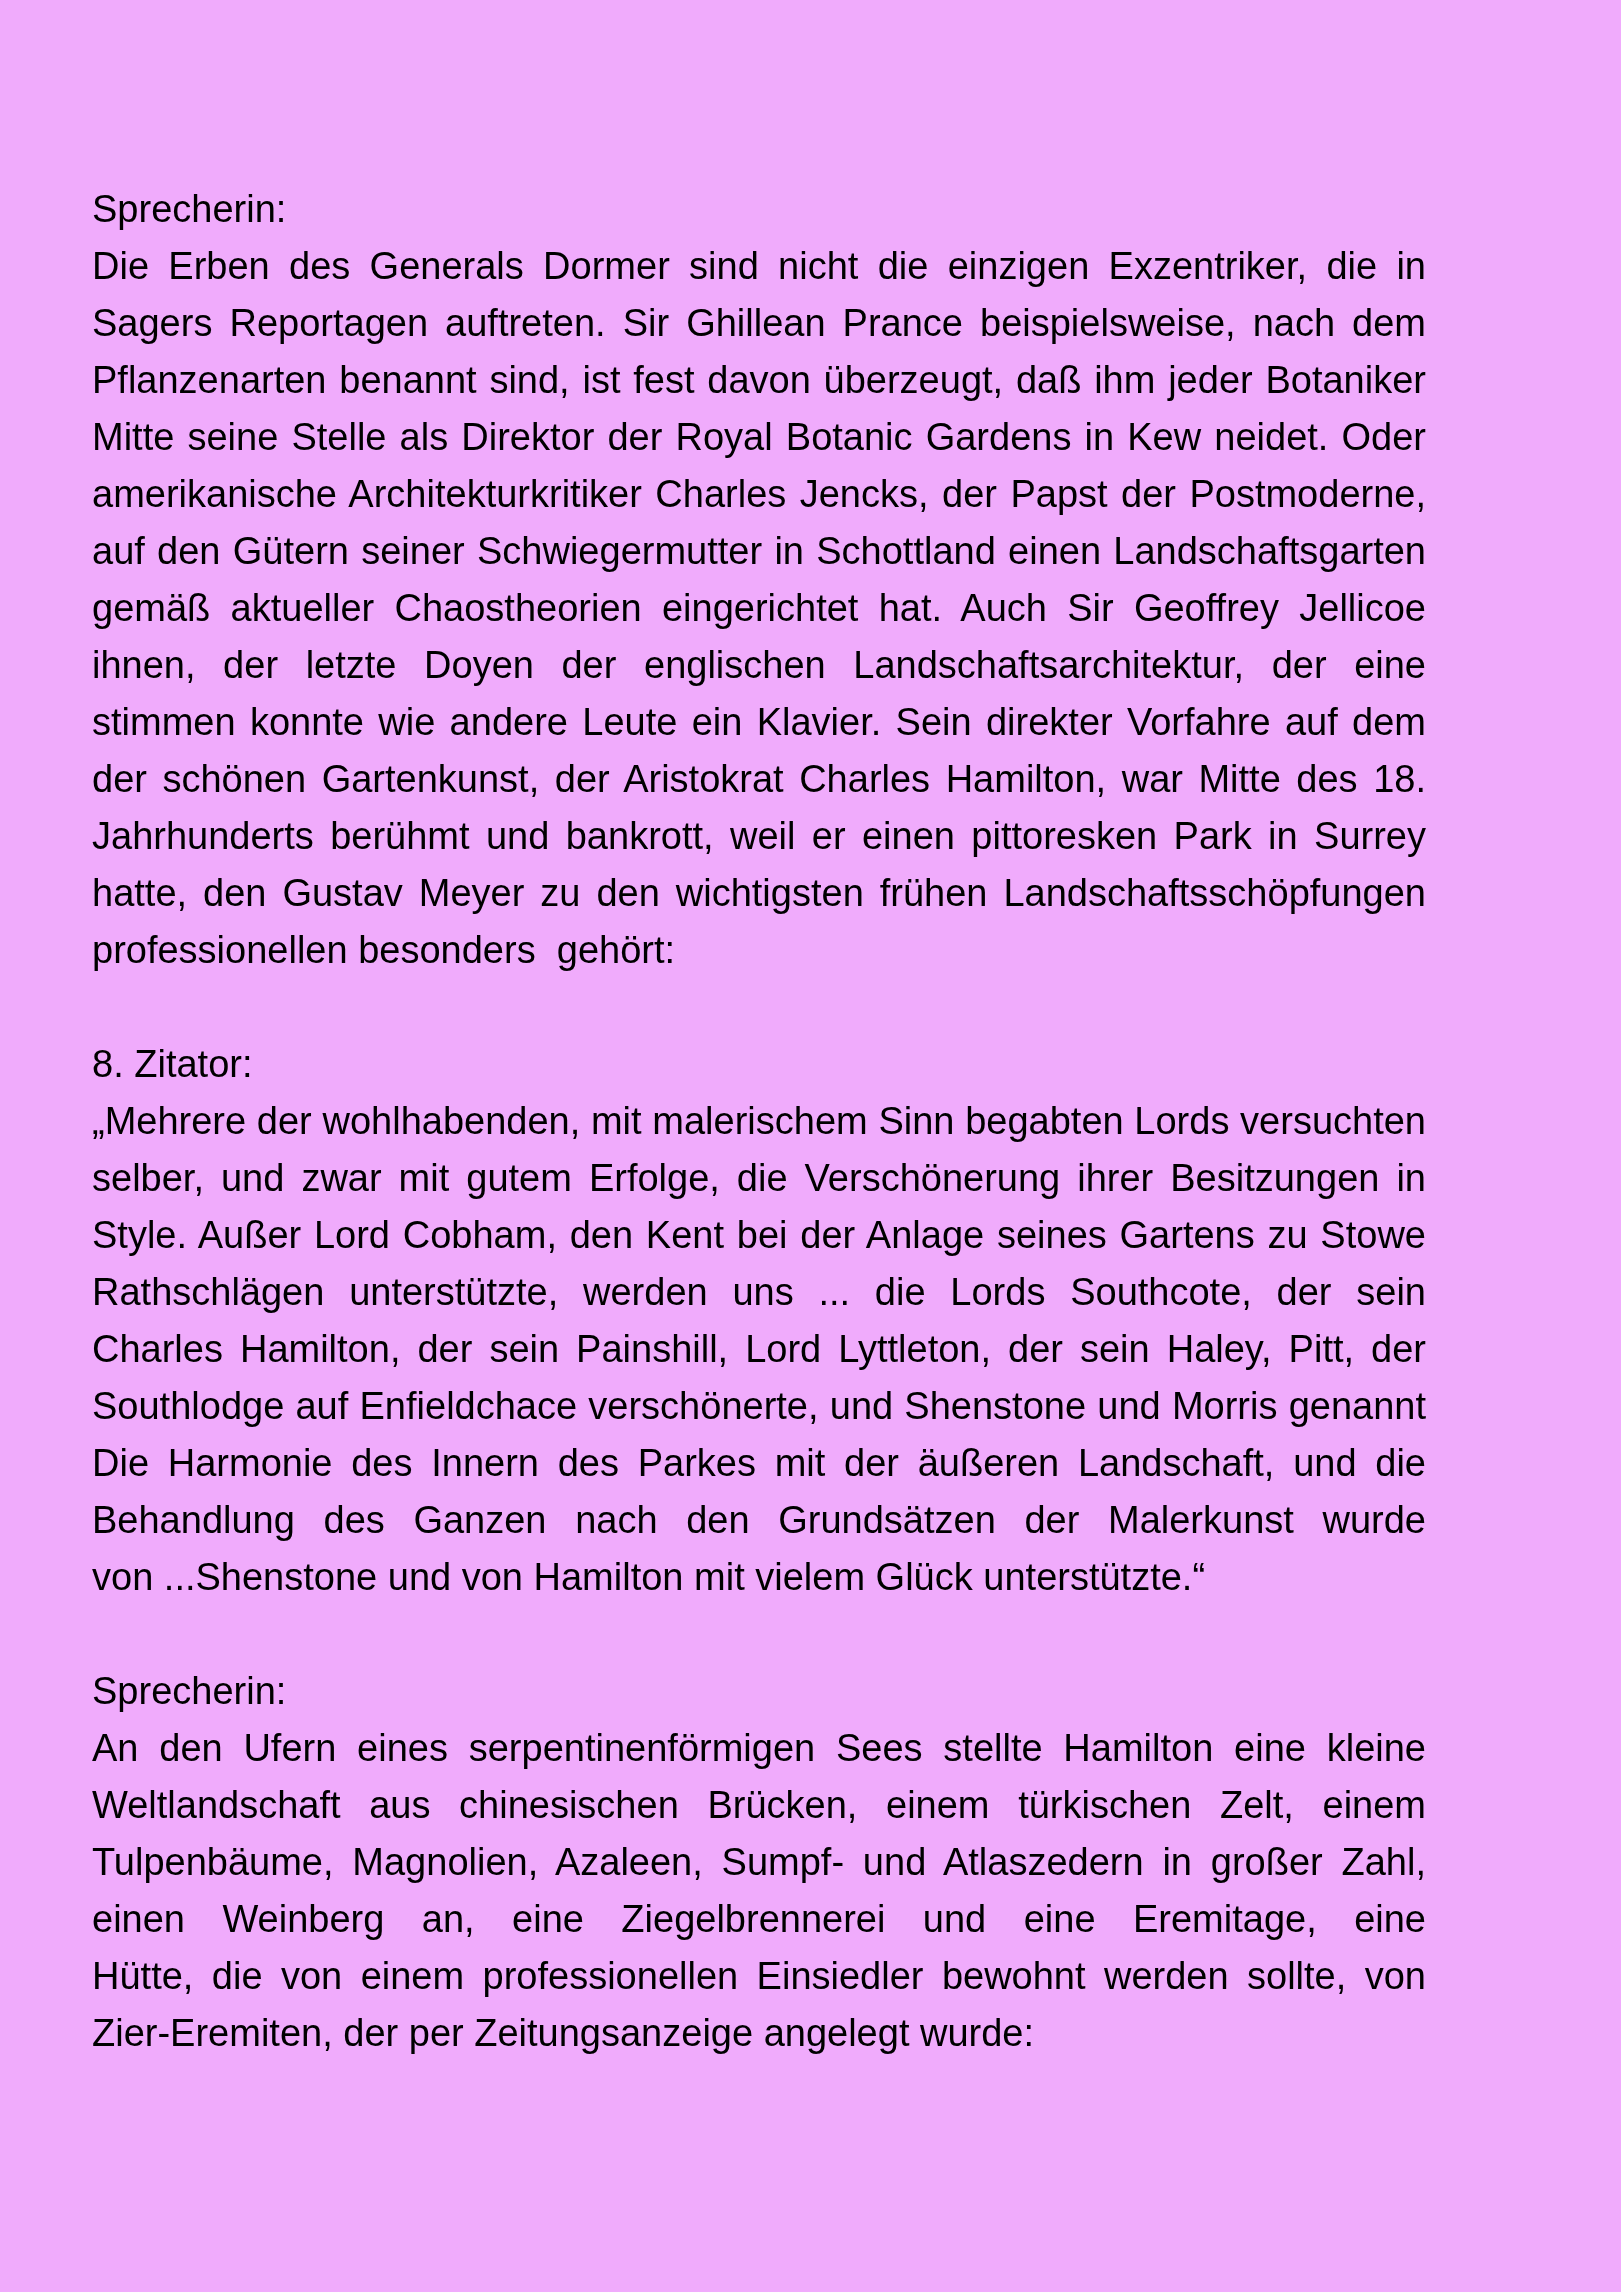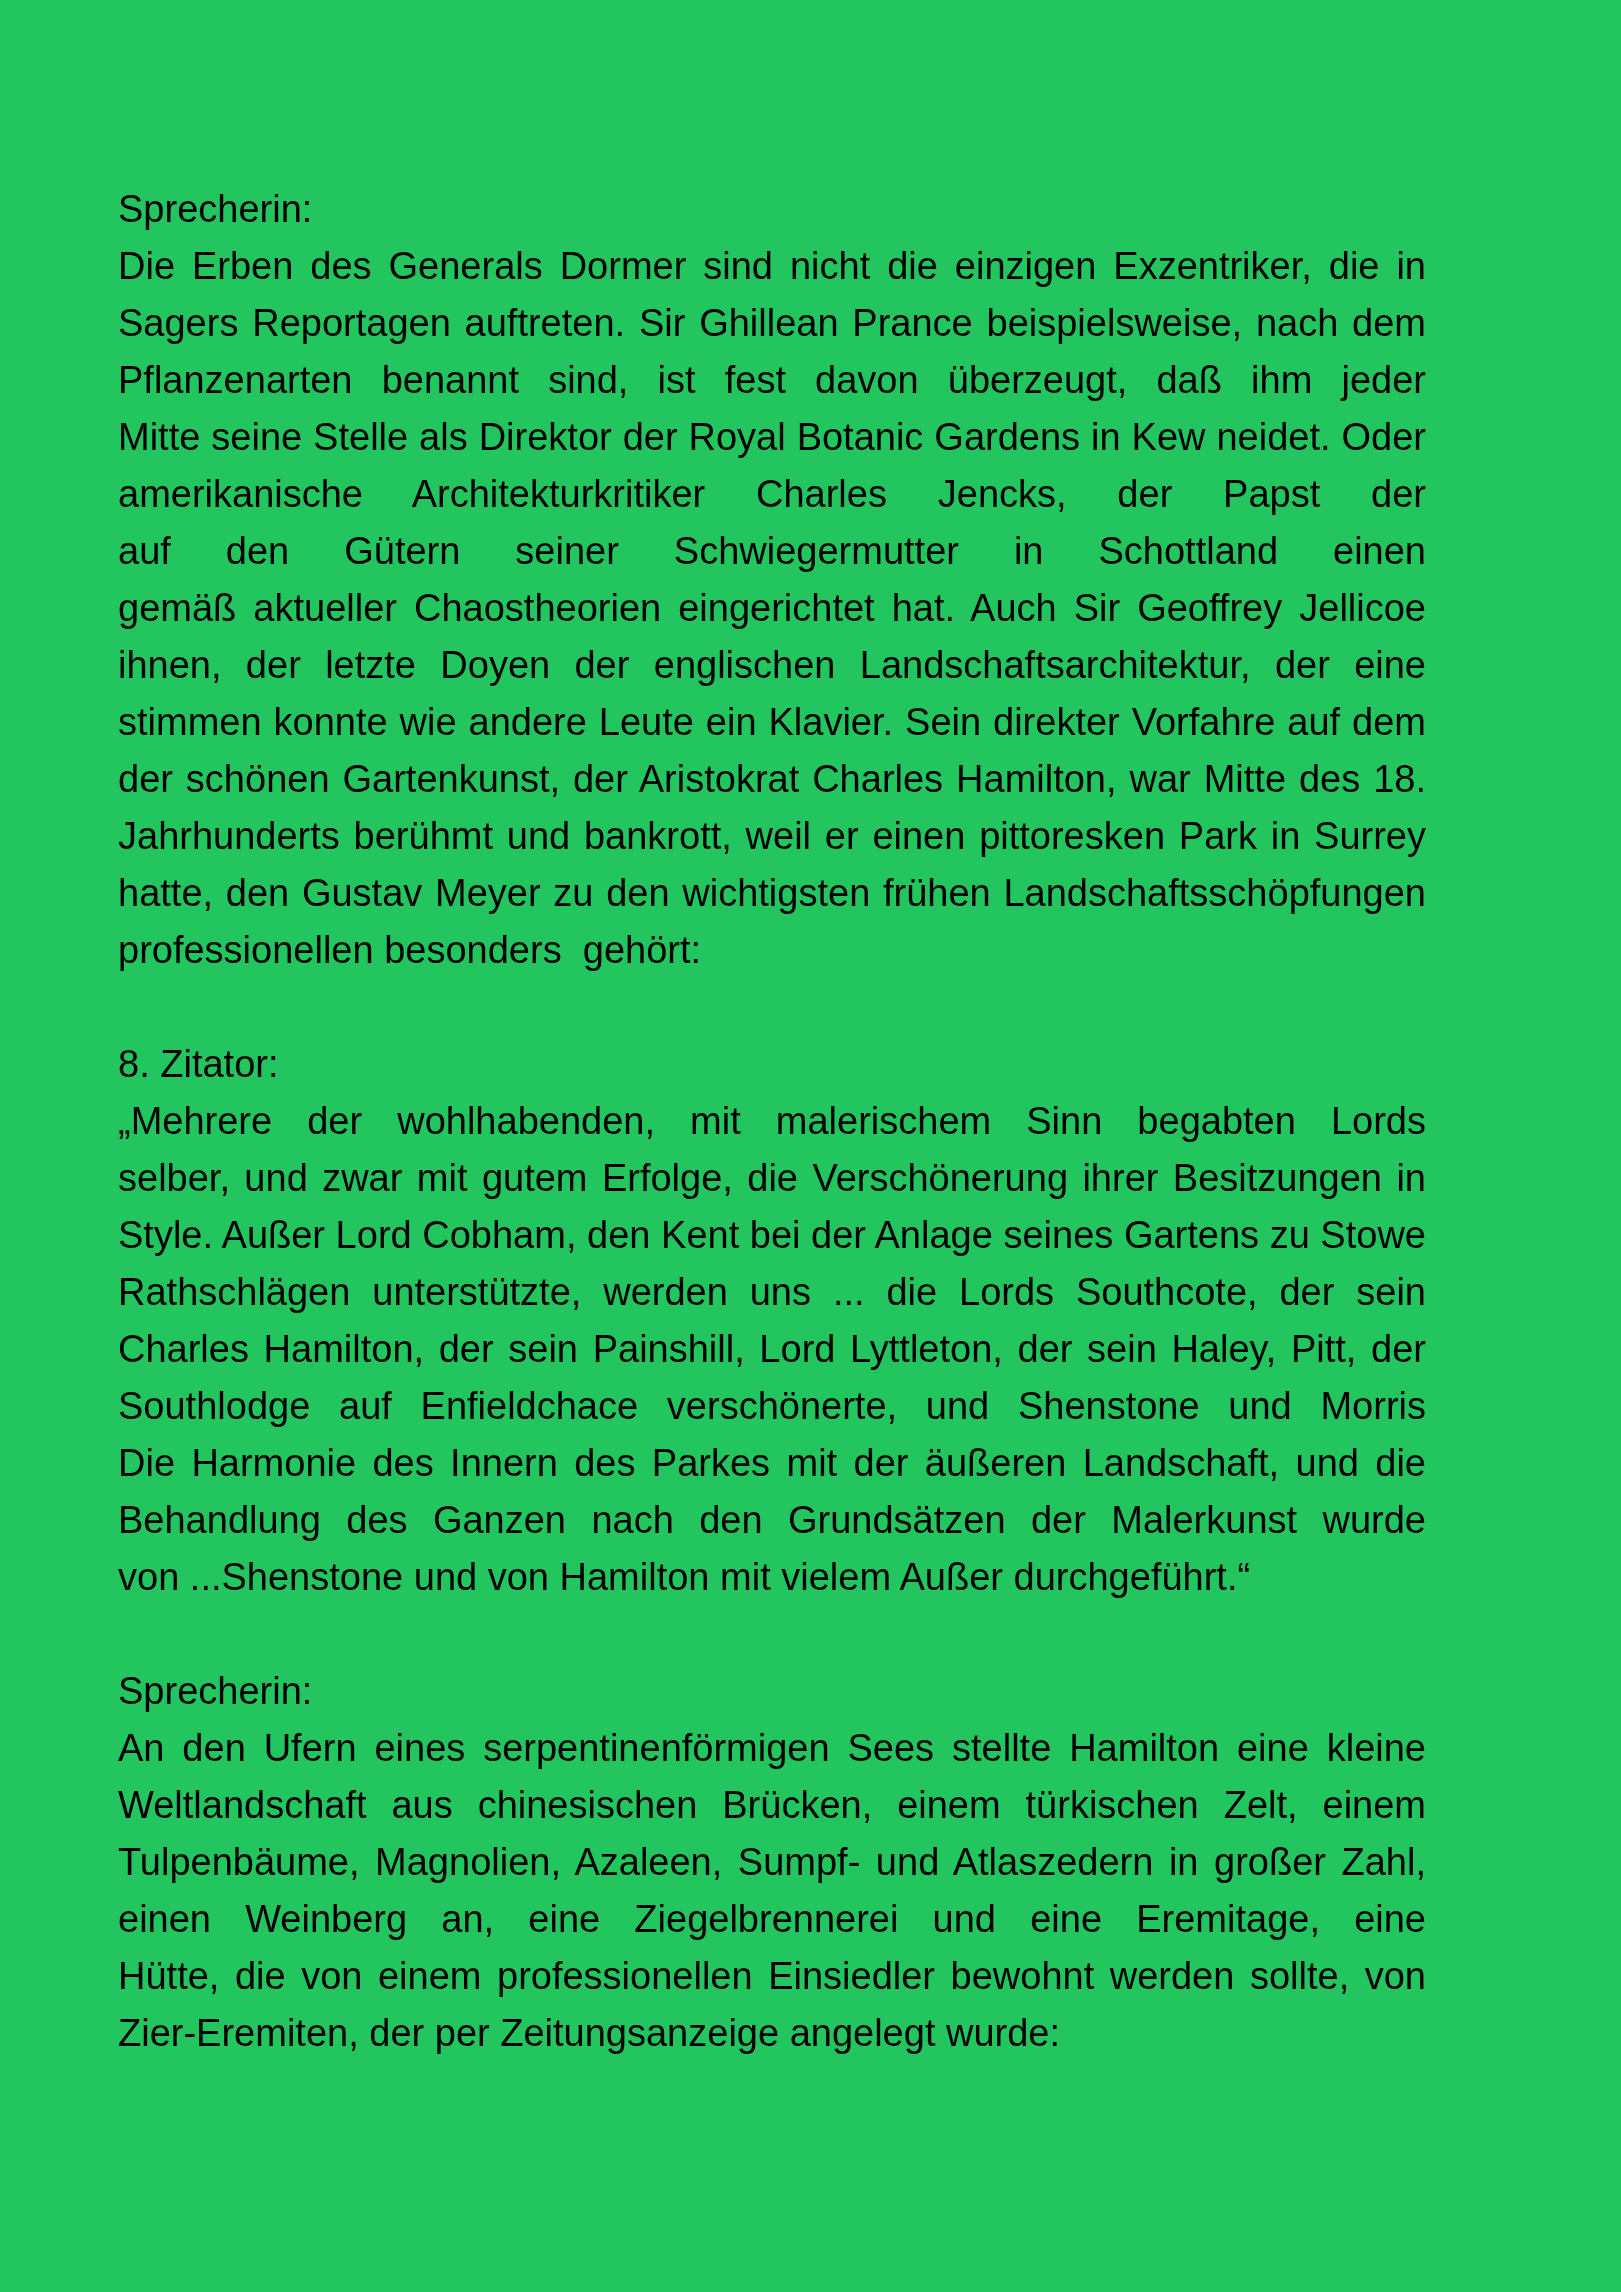--- a/index.html
+++ b/index.html
@@ -6,22 +6,22 @@
   body {
     width: 1621px;
     height: 2293px;
     background: #ffffff;
     overflow: hidden;
   }
   .page {
     box-sizing: border-box;
     width: 1621px;
     height: 2293px;
-    padding: 181px 195px 0 118px;
-    background: #22c55e;
+    padding: 181px 195px 0 92px;
+    background: #f0abfc;
   }
   .line {
     font-family: "Liberation Sans", "DejaVu Sans", sans-serif;
     font-size: 38px;
     line-height: 57px;
     height: 57px;
     color: #000000;
     text-align: justify;
     text-align-last: justify;
     text-justify: inter-word;
@@ -56,21 +56,21 @@
       <div class="line blank"></div>
       <div class="line label">8. Zitator:</div>
       <div class="line"><span>„Mehrere der wohlhabenden, mit malerischem Sinn begabten Lords versuchten ...</span></div>
       <div class="line"><span>selber, und zwar mit gutem Erfolge, die Verschönerung ihrer Besitzungen in diesem</span></div>
       <div class="line"><span>Style. Außer Lord Cobham, den Kent bei der Anlage seines Gartens zu Stowe mit</span></div>
       <div class="line"><span>Rathschlägen unterstützte, werden uns ... die Lords Southcote, der sein Woburn,</span></div>
       <div class="line"><span>Charles Hamilton, der sein Painshill, Lord Lyttleton, der sein Haley, Pitt, der sein</span></div>
       <div class="line"><span>Southlodge auf Enfieldchace verschönerte, und Shenstone und Morris genannt ...</span></div>
       <div class="line"><span>Die Harmonie des Innern des Parkes mit der äußeren Landschaft, und die</span></div>
       <div class="line"><span>Behandlung des Ganzen nach den Grundsätzen der Malerkunst wurde besonders</span></div>
-      <div class="line last"><span>von ...Shenstone und von Hamilton mit vielem Außer durchgeführt.“</span></div>
+      <div class="line last"><span>von ...Shenstone und von Hamilton mit vielem Glück unterstützte.“</span></div>
       <div class="line blank"></div>
       <div class="line label">Sprecherin:</div>
       <div class="line"><span>An den Ufern eines serpentinenförmigen Sees stellte Hamilton eine kleine</span></div>
       <div class="line"><span>Weltlandschaft aus chinesischen Brücken, einem türkischen Zelt, einem römischen</span></div>
       <div class="line"><span>Tulpenbäume, Magnolien, Azaleen, Sumpf- und Atlaszedern in großer Zahl, legte</span></div>
       <div class="line"><span>einen Weinberg an, eine Ziegelbrennerei und eine Eremitage, eine strohgedeckte</span></div>
       <div class="line"><span>Hütte, die von einem professionellen Einsiedler bewohnt werden sollte, von einem</span></div>
       <div class="line last"><span>Zier-Eremiten, der per Zeitungsanzeige angelegt wurde:</span></div>
     </div>
 </div>

